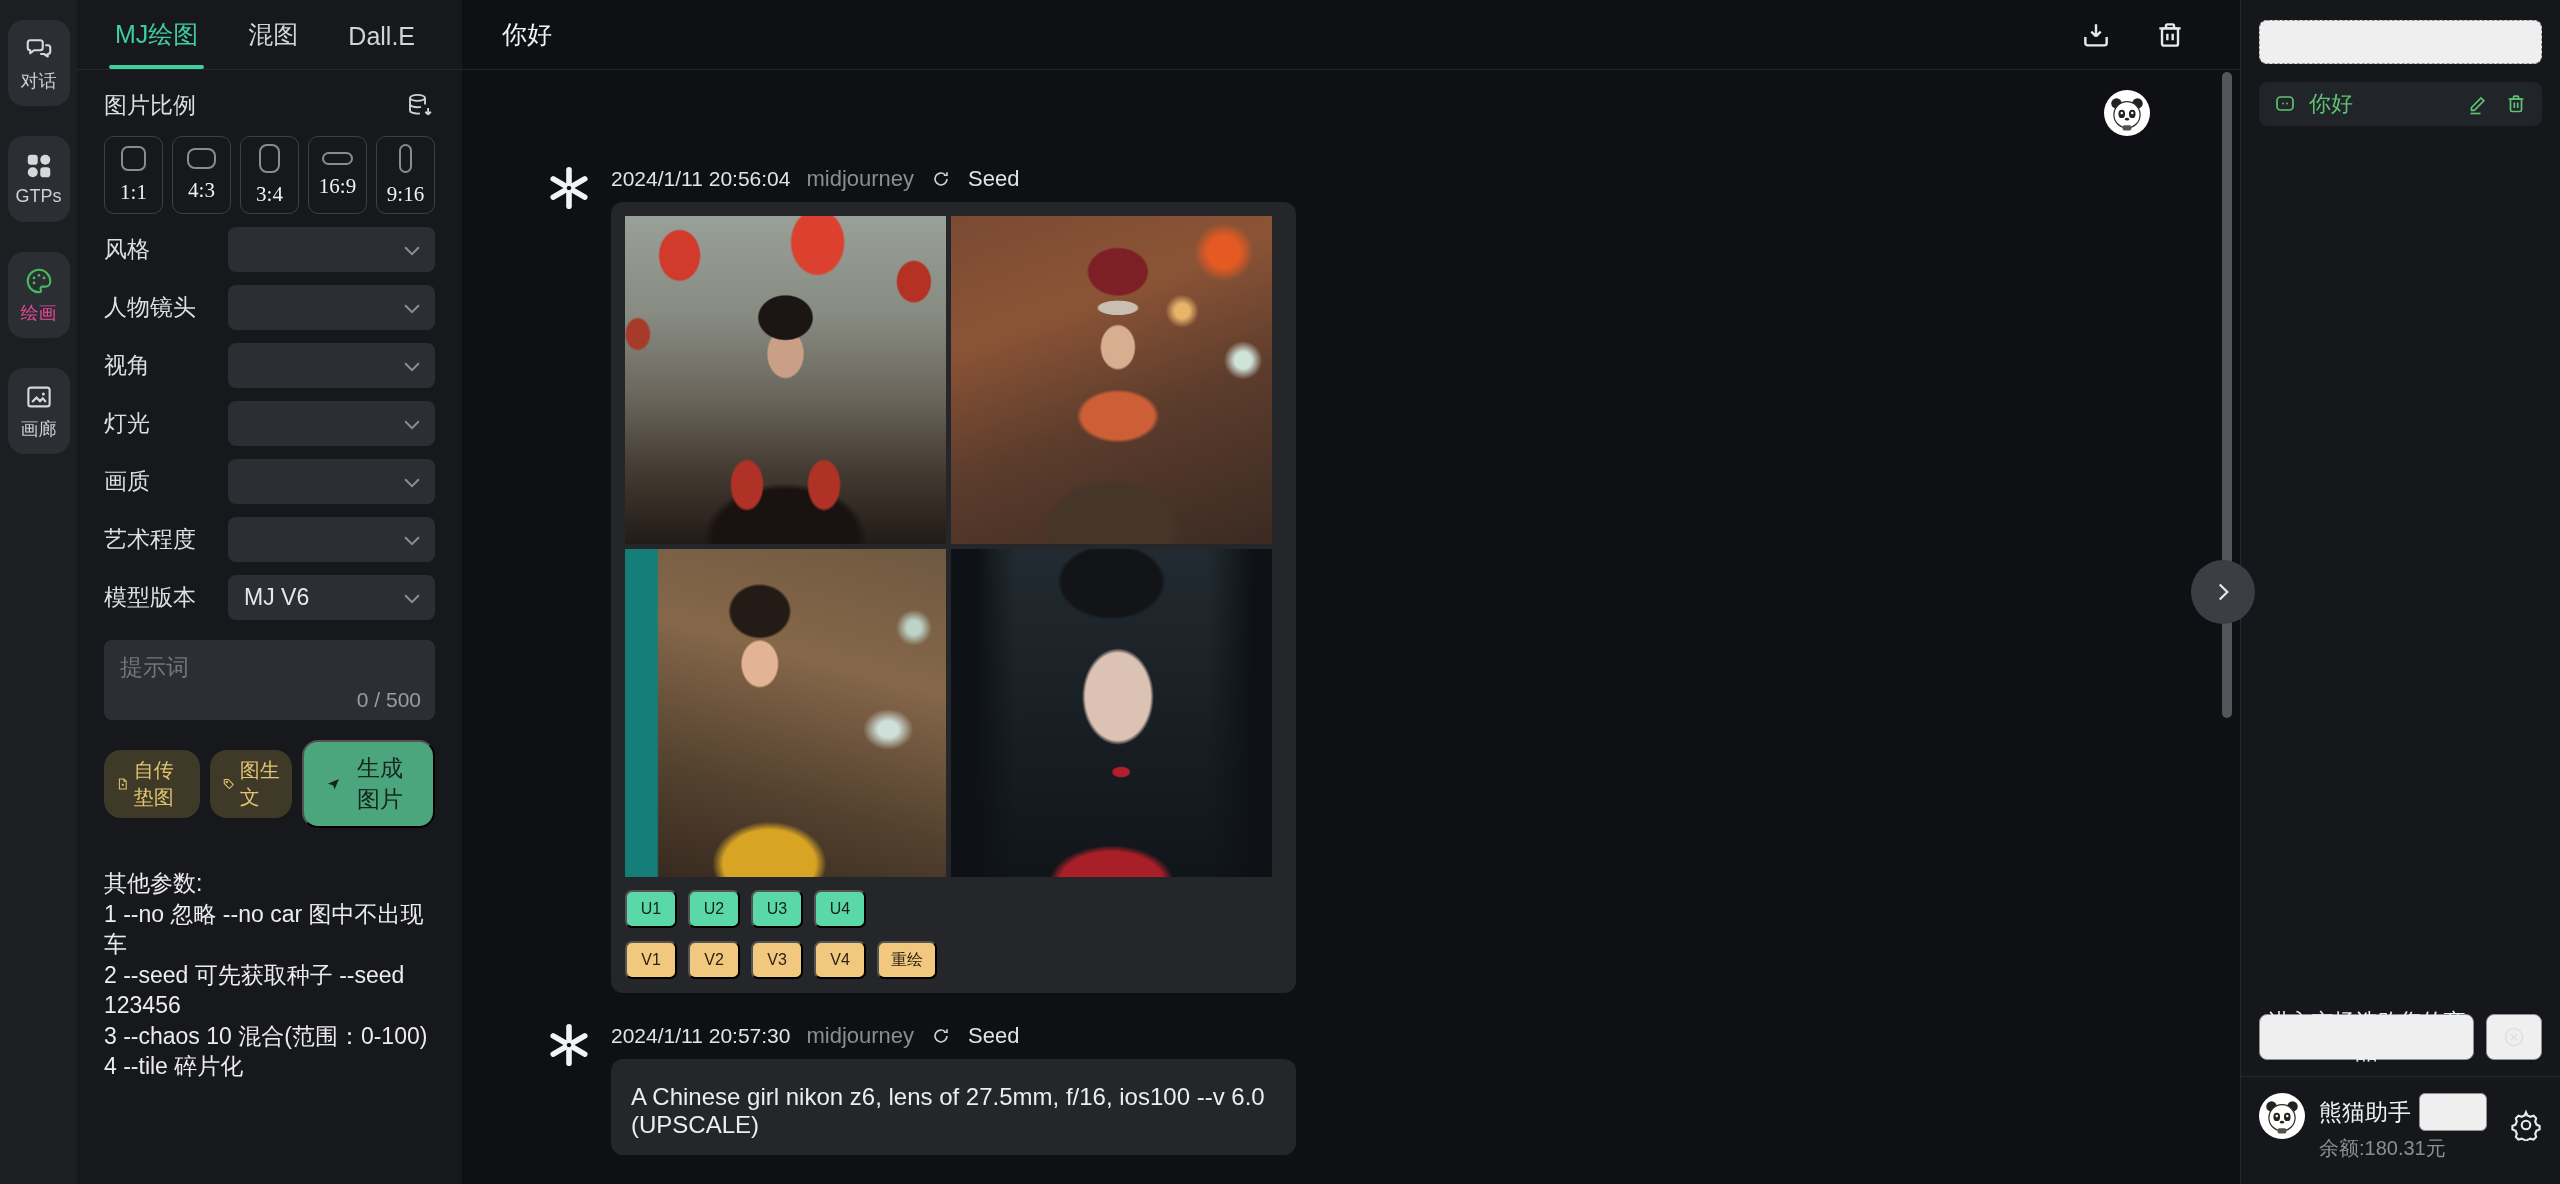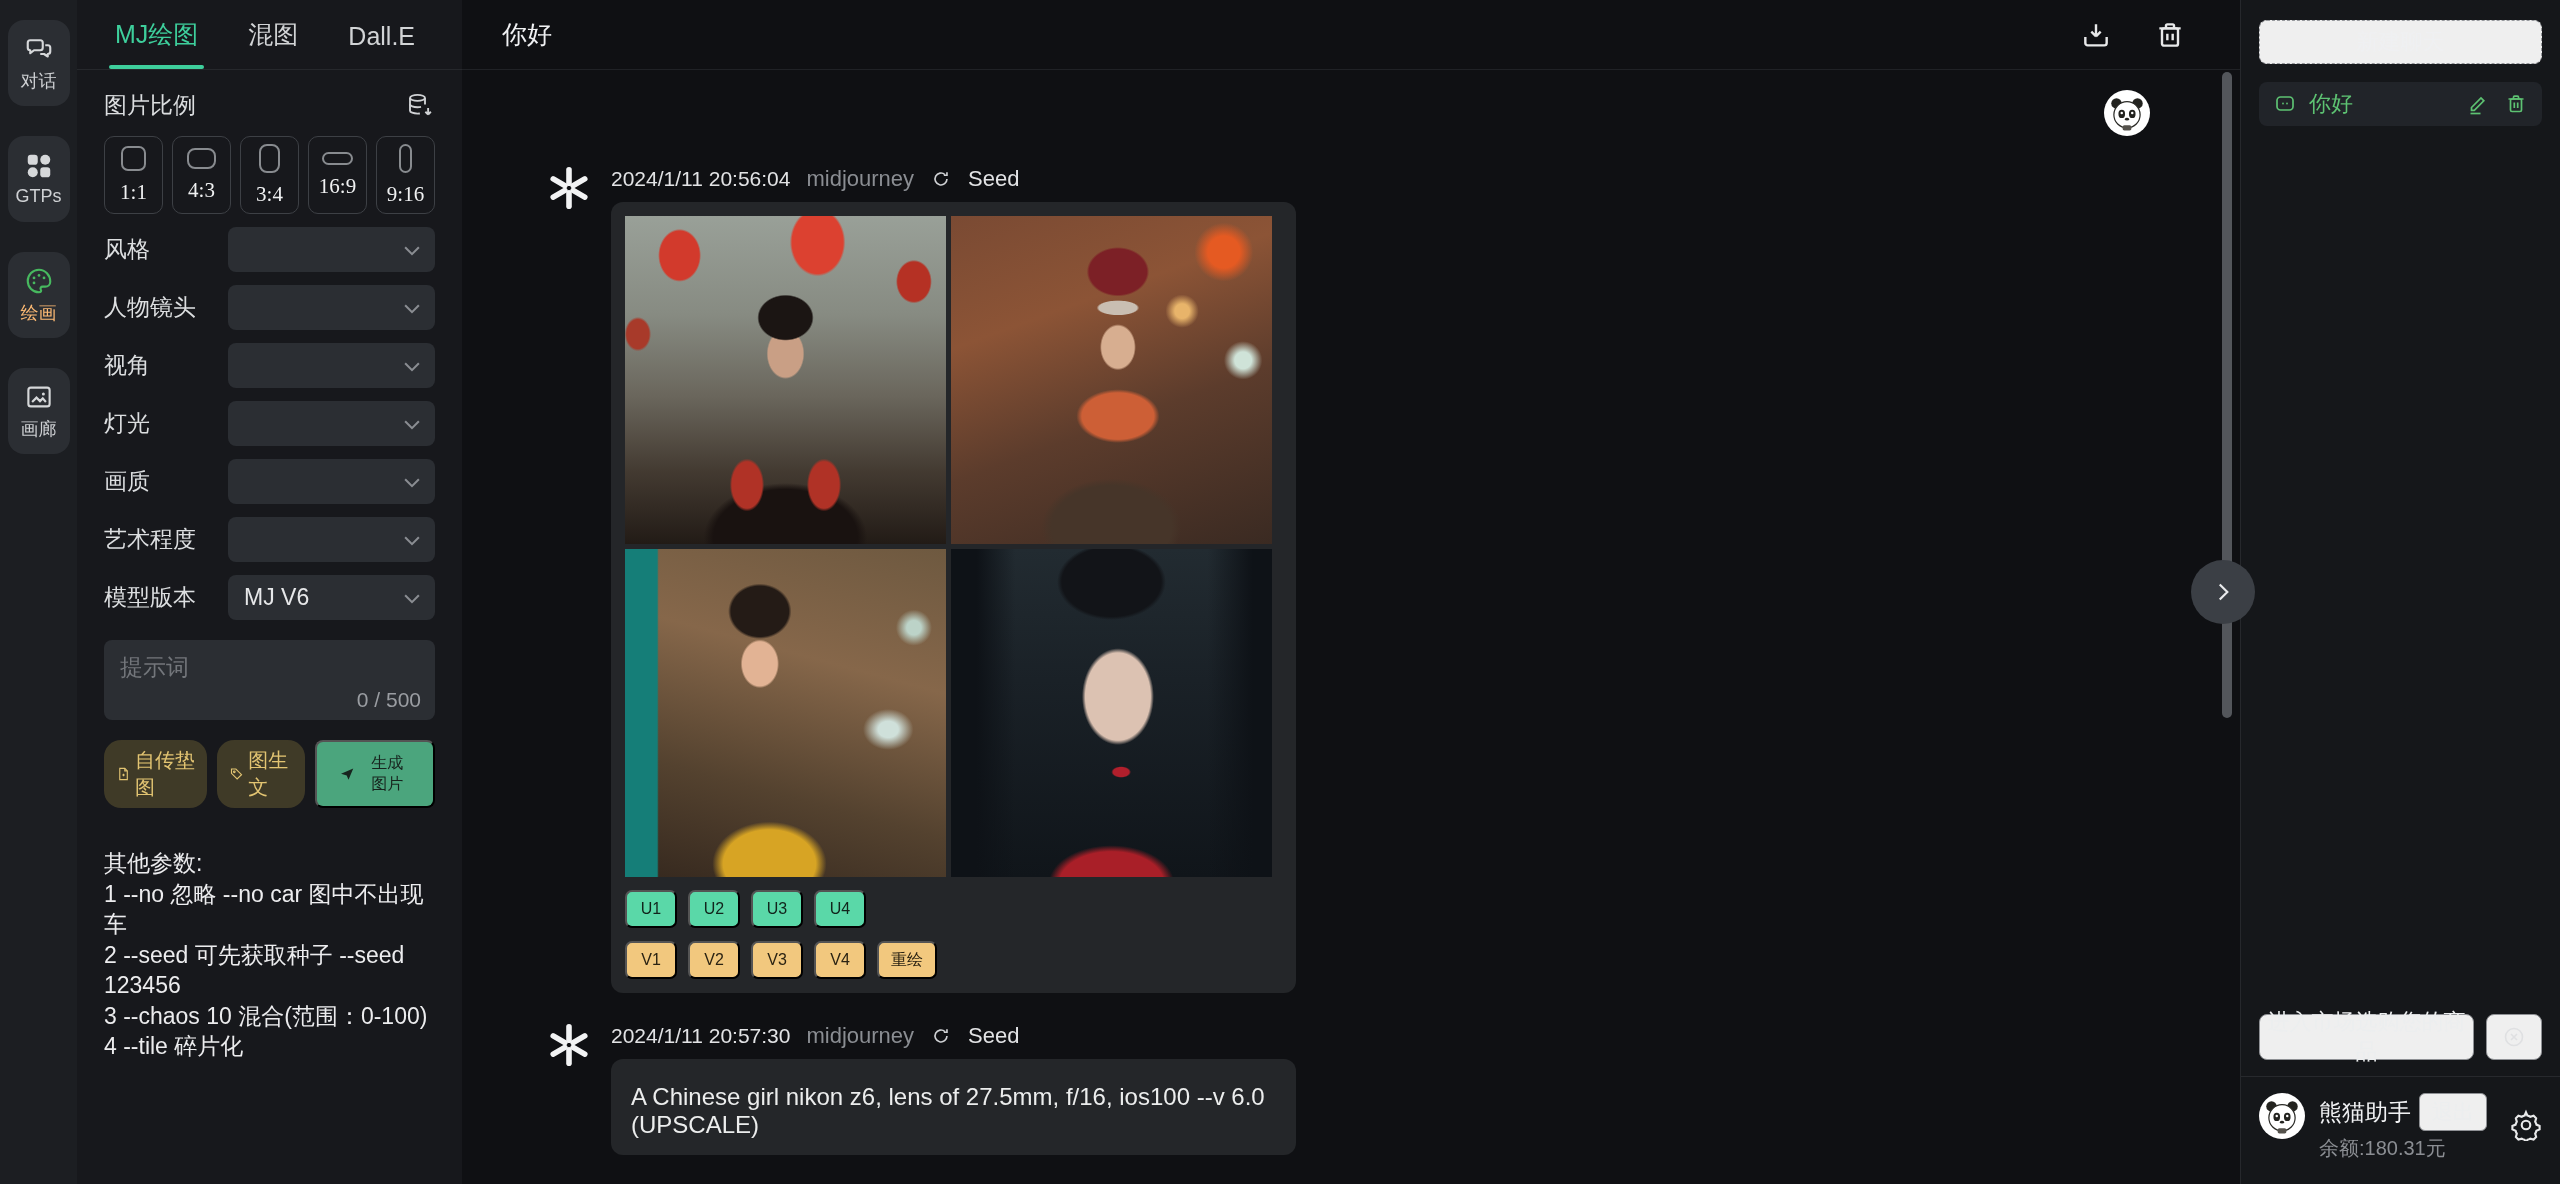--- a/index.html
+++ b/index.html
@@ -4,21 +4,21 @@
 <style>
   * { margin:0; padding:0; box-sizing:border-box; }
   html,body { width:2560px; height:1184px; overflow:hidden; }
   body { background:#0f1013; color:#e6e7e9; font-family:"Liberation Sans","DejaVu Sans",sans-serif; font-size:23px; }
   .app { display:flex; width:2560px; height:1184px; position:relative; }
 
   
   .rail { width:77px; background:#1c1e22; display:flex; flex-direction:column; align-items:center; padding-top:20px; gap:30px; flex-shrink:0; }
   .rail-item { width:62px; height:86px; border-radius:16px; background:#2b2e33; display:flex; flex-direction:column; align-items:center; justify-content:center; gap:5px; cursor:pointer; }
   .rail-item .lbl { font-size:18px; color:#cfd1d4; }
-  .rail-item.active .lbl { color:#fdba74;font-family:Liberation Mono, monospace; }
+  .rail-item.active .lbl { color:#ec4899;font-family:Liberation Mono, monospace; }
   .rail-item svg { width:30px; height:30px; }
 
   
   .panel { width:385px; background:#17181c; flex-shrink:0; display:flex; flex-direction:column; }
   .tabs { height:70px; display:flex; align-items:flex-end; gap:50px; padding:0 0 0 38px; border-bottom:1px solid #26282c; }
   .tab { padding-bottom:18px; font-size:25px; color:#d2d4d6; position:relative; cursor:pointer; }
   .tab.active { color:#3ecf9c; }
   .tab.active::after { content:""; position:absolute; left:-6px; right:-6px; bottom:0; height:4px; background:#3ecf9c; border-radius:2px; }
   .panel-body { padding:20px 27px 0; }
   .ratio-head { display:flex; align-items:center; justify-content:space-between; color:#dcdee0; }
@@ -36,21 +36,21 @@
   .field .flabel { color:#dcdee0; }
   .select { width:207px; height:45px; background:#2b2e33; border-radius:8px; display:flex; align-items:center; justify-content:space-between; padding:0 12px 0 16px; cursor:pointer; color:#e6e7e9; }
   .select svg { width:22px; height:22px; }
   .prompt-box { margin-top:20px; height:80px; background:#2b2e33; border-radius:8px; position:relative; }
   .prompt-box textarea { width:100%; height:52px; background:transparent; border:none; outline:none; resize:none; color:#e6e7e9; font:inherit; padding:12px 16px; }
   .prompt-box textarea::placeholder { color:#73767b; }
   .counter { position:absolute; right:14px; bottom:8px; font-size:21px; color:#9a9da2; }
   .pill-row { display:flex; align-items:center; gap:10px; margin-top:20px; }
   .pill { display:flex; align-items:center; gap:4px; background:#3f3a27; color:#e2c472; border-radius:17px; padding:7px 12px; font-size:20px; cursor:pointer; }
   .pill svg { width:20px; height:20px; }
-  .generate { margin-left:auto; display:flex; align-items:center; gap:8px; background:#4ba57d; color:#17241e; border-radius:8px; padding:11px 22px; font-size:16px; cursor:pointer; }
+  .generate { margin-left:auto; display:flex; align-items:center; gap:8px; background:#4ba57d; color:#17241e; border-radius:16px; padding:11px 22px; font-size:23px; cursor:pointer; }
   .generate svg { width:22px; height:22px; }
   .params { margin-top:40px; line-height:1.33; color:#ececee; }
 
   
   .chat { flex:1; background:#0f1013; display:flex; flex-direction:column; min-width:0; position:relative; }
   .chat-header { height:70px; flex-shrink:0; border-bottom:1px solid #202226; display:flex; align-items:center; padding:0 54px 0 40px; }
   .chat-title { font-size:25px; color:#f0f1f3; }
   .chat-header-icons { margin-left:auto; display:flex; gap:42px; }
   .chat-header-icons svg { width:32px; height:32px; cursor:pointer; }
   .chat-body { flex:1; overflow:hidden; padding-top:20px; }

